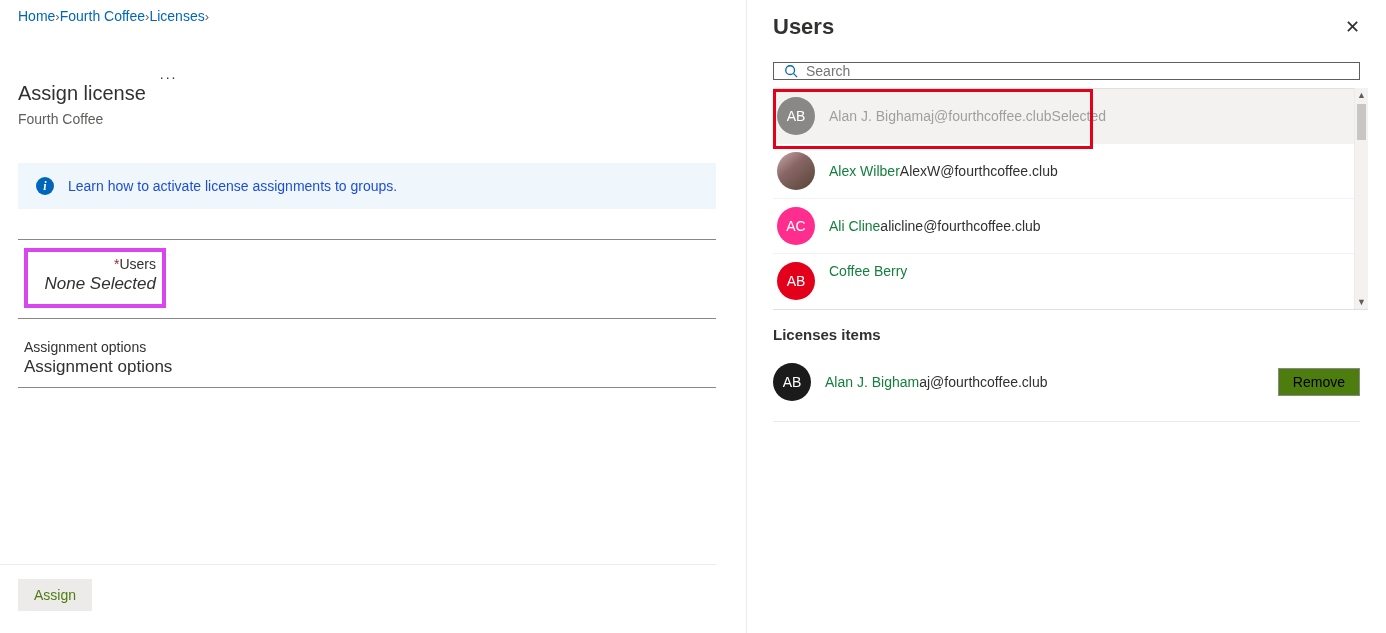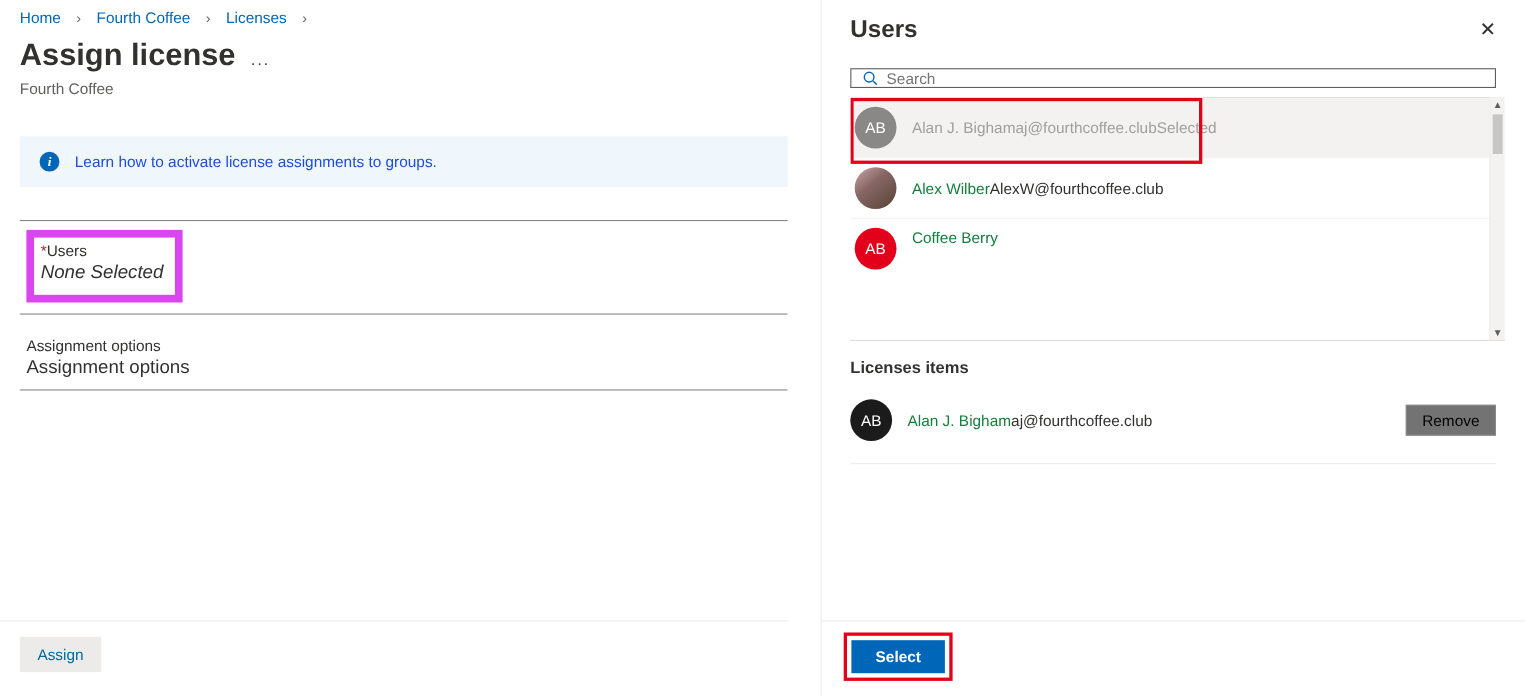--- a/index.html
+++ b/index.html
@@ -1,43 +1,43 @@
 <!DOCTYPE html>
 <html><head>
 <meta charset="utf-8">
 <style>
 * { box-sizing: border-box; margin: 0; padding: 0; font-family: "Segoe UI", -apple-system, sans-serif; }
 body { width: 1386px; height: 633px; overflow: hidden; background: #fff; color: #323130; position: relative; }
 
 
 .main { position: absolute; left: 0; top: 0; width: 716px; height: 633px; padding: 2px 0 0 18px; }
-.breadcrumbs { display: flex; align-items: center; gap: 14px; font-size: 14px; padding: 6px 0 4px 0; }
+.breadcrumbs { display: flex; align-items: center; gap: 0; font-size: 14px; padding: 6px 0 4px 0; }
 .breadcrumbs a { color: #0067b8; text-decoration: none; cursor: pointer; }
 .breadcrumbs .sep { color: #666; font-size: 13px; }
 .page-title-row { display: flex; align-items: center; gap: 14px; margin-top: 6px; }
-.page-title { font-size: 28px; font-weight: 700; }
+.page-title { font-size: 20px; font-weight: 400; margin-top: 48px; }
 .more-dots { letter-spacing: 2px; color: #333; cursor: pointer; font-size: 14px; padding-top: 8px; }
 .sub-title { font-size: 14px; color: #605e5c; margin-top: 6px; }
 
 .info-banner { display: flex; align-items: center; gap: 14px; background: #eff6fc; padding: 14px 18px; margin: 36px 0 0 0; width: 698px; }
 .info-icon { width: 18px; height: 18px; border-radius: 50%; background: #0067b8; color: #fff; display: flex; align-items: center; justify-content: center; font-family: Georgia, serif; font-style: italic; font-weight: bold; font-size: 12px; }
 .info-text { font-size: 14px; color: #1d4ed8; }
 
 .field-block { width: 698px; margin-top: 30px; }
 .field-block.first-block { border-top: 1px solid #8a8886; }
 .field { border-bottom: 1px solid #8a8886; padding: 8px 6px 10px 6px; }
 .field-label { font-size: 14px; }
 .field-label .req { color: #a4262c; }
 .field-value { font-size: 17px; margin-top: 2px; }
 .field-value.italic { font-style: italic; }
-.highlight-red { border: 7px solid #d946ef; padding: 4px 6px 10px 6px; width: 142px; }
+.highlight-red { border: 4px solid #d946ef; padding: 4px 6px 10px 6px; width: 142px; text-align: right; }
 .field.no-top { border-top: none; }
 
 .footer { position: absolute; left: 0; bottom: 0; width: 716px; border-top: 1px solid #edebe9; padding: 14px 0 22px 18px; }
-.assign-btn { background: #edebe9; color: #0369a1; border: none; padding: 8px 16px; font-size: 14px; cursor: default; }
+.assign-btn { background: #edebe9; color: #4d7c0f; border: none; padding: 8px 16px; font-size: 14px; cursor: default; }
 
 
 .panel { position: absolute; right: 0; top: 0; width: 640px; height: 633px; border-left: 1px solid #edebe9; background: #fff; }
 .panel-header { display: flex; align-items: center; justify-content: space-between; padding: 14px 26px 4px 26px; }
 .panel-title { font-size: 22px; font-weight: 600; }
 .close-x { font-size: 18px; cursor: pointer; color: #323130; font-weight: 300; }
 
 .search-wrap { padding: 18px 26px 8px 26px; }
 .search-box { display: flex; align-items: center; gap: 8px; border: 1px solid #605e5c; padding: 0 10px; }
 .search-box input { border: none; outline: none; flex: 1; font-size: 14px; background: transparent; }
@@ -64,21 +64,21 @@
 .u-state { color: #323130; }
 
 .scrollbar { position: absolute; right: 0; top: 0; width: 14px; height: 100%; background: #f3f2f1; border-left: 1px solid #edebe9; }
 .sb-arrow { height: 14px; display: flex; align-items: center; justify-content: center; color: #605e5c; font-size: 9px; cursor: pointer; }
 .sb-thumb { position: absolute; right: 2px; top: 16px; width: 9px; height: 36px; background: #c8c6c4; }
 
 .selected-header { font-size: 15px; font-weight: 600; padding: 16px 26px 2px 26px; }
 .selected-list { padding: 10px 26px 0 26px; }
 .sel-row { display: flex; align-items: center; padding: 8px 0 20px 0; border-bottom: 1px solid #edebe9; }
 .sel-row .u-info { flex: 1; margin-left: 14px; }
-.remove-btn { border: 1px solid #8a8886; background: #737373; padding: 5px 14px; font-size: 14px; cursor: pointer; }
+.remove-btn { border: 1px solid #8a8886; background: #4d7c0f; padding: 5px 14px; font-size: 14px; cursor: pointer; }
 
 .panel-footer { position: absolute; left: 0; bottom: 0; width: 100%; border-top: 1px solid #edebe9; padding: 10px 0 14px 20px; }
 .select-btn-wrap { display: inline-block; border: 3px solid #e3001b; padding: 4px; }
 .select-btn { background: #0067b8; color: #fff; border: none; padding: 7px 22px; font-size: 14px; font-weight: 600; cursor: pointer; }
 
 </style>
 </head>
 <body>
 
 <div class="main">
@@ -154,20 +154,27 @@
       </div>
 
       <div class="user-row">
         <div class="avatar photo"></div>
         <div class="u-info">
           <span class="u-name">Alex Wilber</span>
           <span class="u-email">AlexW@fourthcoffee.club</span>
         </div>
       </div>
 
+      <div class="user-row">
+        <div class="avatar pink">AC</div>
+        <div class="u-info">
+          <span class="u-name">Ali Cline</span>
+          <span class="u-email">alicline@fourthcoffee.club</span>
+        </div>
+      </div>
 
       <div class="user-row" style="align-items:flex-start; padding-bottom:0;">
         <div class="avatar red" style="margin-bottom:-20px;">AB</div>
         <div class="u-info">
           <span class="u-name">Coffee Berry</span>
         </div>
       </div>
 
     </div>
 
@@ -184,18 +191,13 @@
     <div class="sel-row">
       <div class="avatar dark">AB</div>
       <div class="u-info">
         <span class="u-name">Alan J. Bigham</span>
         <span class="u-email">aj@fourthcoffee.club</span>
       </div>
       <button class="remove-btn">Remove</button>
     </div>
   </div>
 
-  <div class="panel-footer">
-    <span class="select-btn-wrap">
-      <button class="select-btn">Select</button>
-    </span>
-  </div>
 </div>
 
 </body></html>

